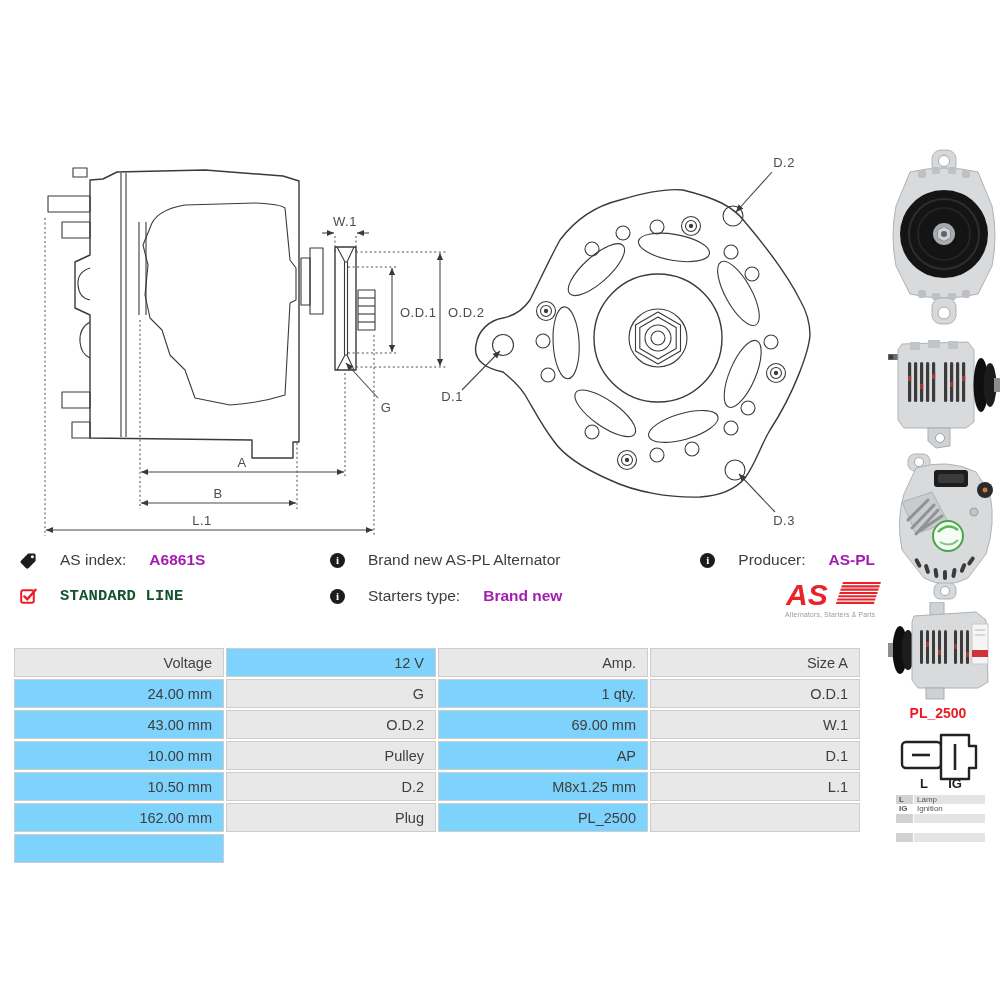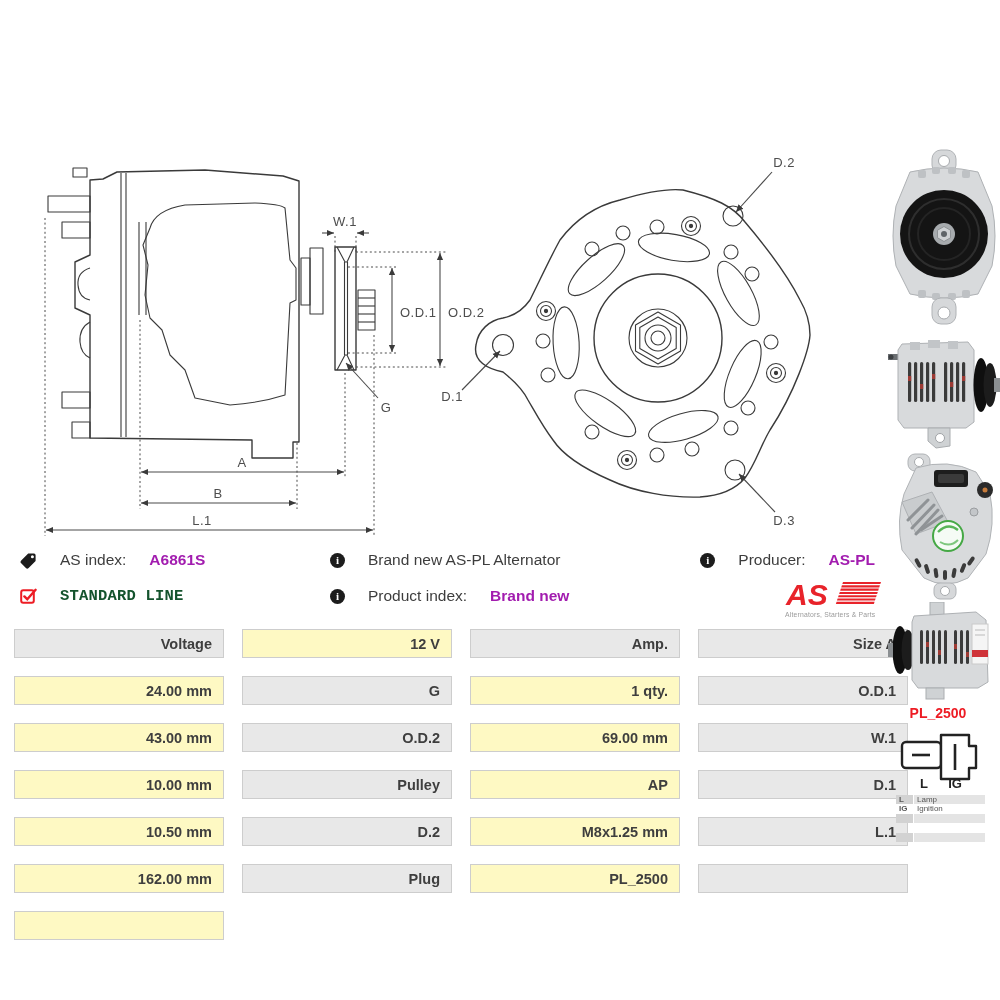--- a/index.html
+++ b/index.html
@@ -16,24 +16,24 @@
 
   
   .irow{position:absolute;display:flex;align-items:center;gap:23px;font-size:15.5px;color:#3d3d3d;white-space:nowrap;}
   .irow b{font-weight:700;color:#a21caf;}
   .info-ic{width:15px;height:15px;border-radius:50%;background:#1c1c1c;color:#fff;font-size:11px;
            font-weight:700;display:flex;align-items:center;justify-content:center;flex:0 0 15px;
            font-family:"Liberation Serif",serif;line-height:15px;}
   .badge{color:#14532d;font-weight:700;letter-spacing:.2px;font-family:Liberation Mono, monospace;}
 
   
-  .spec{position:absolute;left:14px;top:629px;display:grid;
-        grid-template-columns:210px 210px 210px 210px;grid-auto-rows:29px;gap:18px;font-weight:bold;}
+  .spec{position:absolute;left:14px;top:648px;display:grid;
+        grid-template-columns:210px 210px 210px 210px;grid-auto-rows:29px;gap:2px;}
   .cell{display:flex;align-items:center;justify-content:flex-end;padding-right:11px;
-        font-size:14.5px;color:#3e3e3e;border:1px solid #cdcdcd;box-sizing:border-box;background:#fef9c3;}
+        font-size:14.5px;color:#3e3e3e;border:1px solid #cdcdcd;box-sizing:border-box;background:#7dd3fc;}
   .lab{background:#e8e8e8;}
 
   
   .photos{position:absolute;left:888px;top:146px;width:112px;display:flex;flex-direction:column;align-items:center;}
   .plug-name{position:absolute;left:888px;top:705px;width:100px;text-align:center;color:#ed1c24;
              font-weight:700;font-size:14px;}
   .plug-svg{position:absolute;left:897px;top:727px;}
   .legend{position:absolute;left:896px;top:795px;display:grid;grid-template-columns:17px 71px;
           grid-auto-rows:8.5px;gap:1px;font-size:8px;color:#555;}
   .lg-c{display:flex;align-items:center;padding-left:3px;box-sizing:border-box;overflow:hidden;}
@@ -239,21 +239,21 @@
   <div class="irow" style="left:20px;top:587px;">
     <svg width="17" height="17" viewBox="0 0 17 17">
       <rect x="1.2" y="2.2" width="12.6" height="12.6" rx="2" fill="none" stroke="#ed1c24" stroke-width="2"></rect>
       <path d="M4.4,8.4 L7.3,11.3 L15.6,1.8" fill="none" stroke="#ed1c24" stroke-width="2.4" stroke-linecap="round"></path>
     </svg>
     <span class="badge">STANDARD LINE</span>
   </div>
 
   <div class="irow" style="left:330px;top:587px;">
     <span class="info-ic">i</span>
-    <span>Product index:</span>
+    <span>Starters type:</span>
     <b>Brand new</b>
   </div>
 
   <svg class="logo" width="103" height="42" viewBox="0 0 103 42">
     <text x="1" y="27" font-size="30" font-weight="700" font-style="italic" font-family="Liberation Sans, sans-serif" fill="#e8232a">AS</text>
     <g transform="translate(50,4) skewX(-18)" fill="#e8232a">
       <rect x="8" y="0" width="38" height="2.1"></rect>
       <rect x="8" y="3.3" width="38" height="2.1"></rect>
       <rect x="8" y="6.6" width="38" height="2.1"></rect>
       <rect x="8" y="9.9" width="38" height="2.1"></rect>

